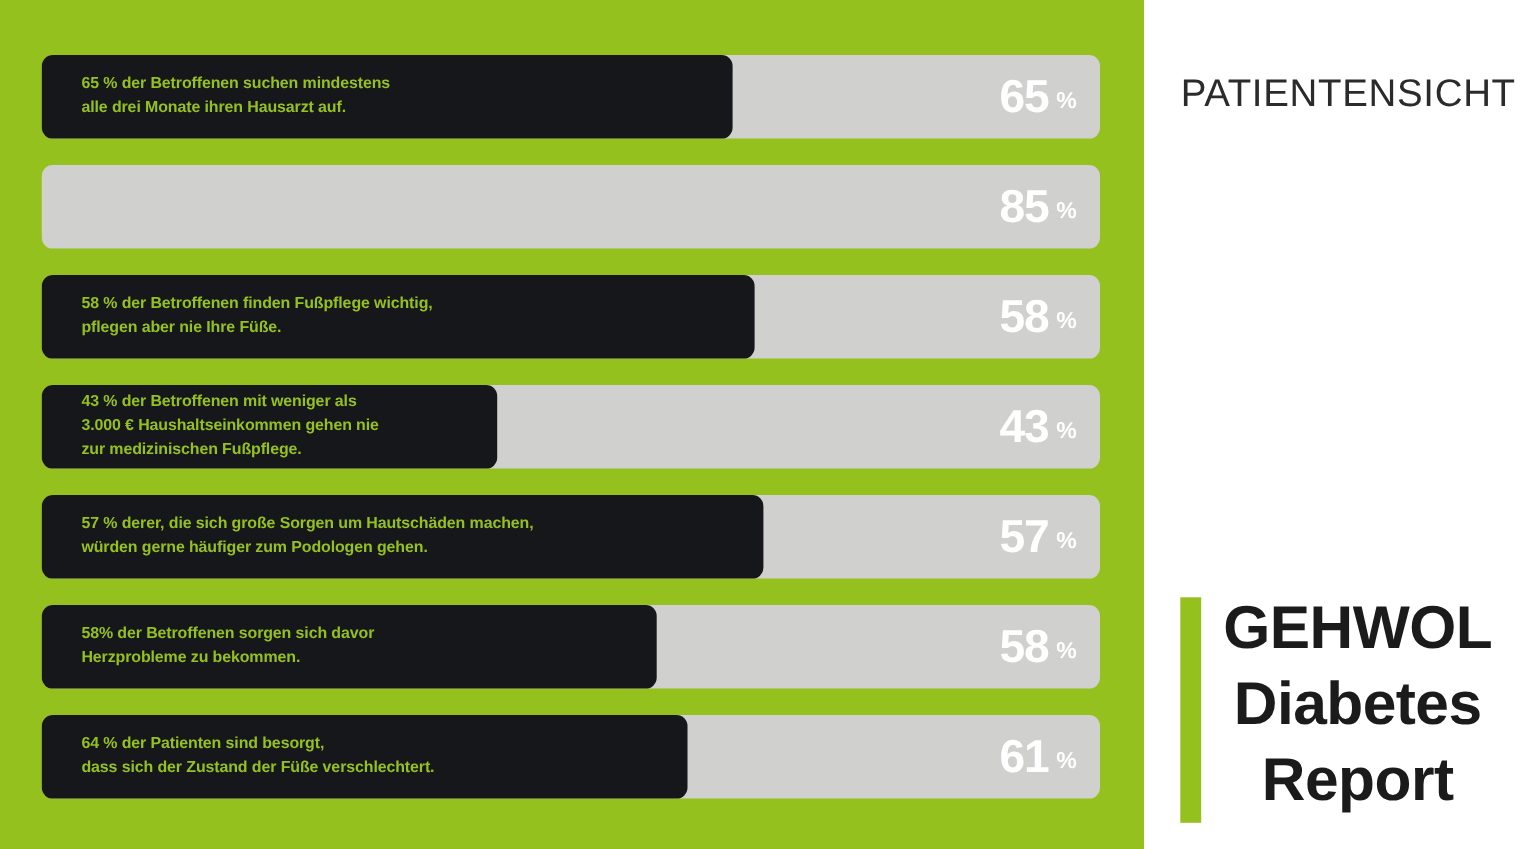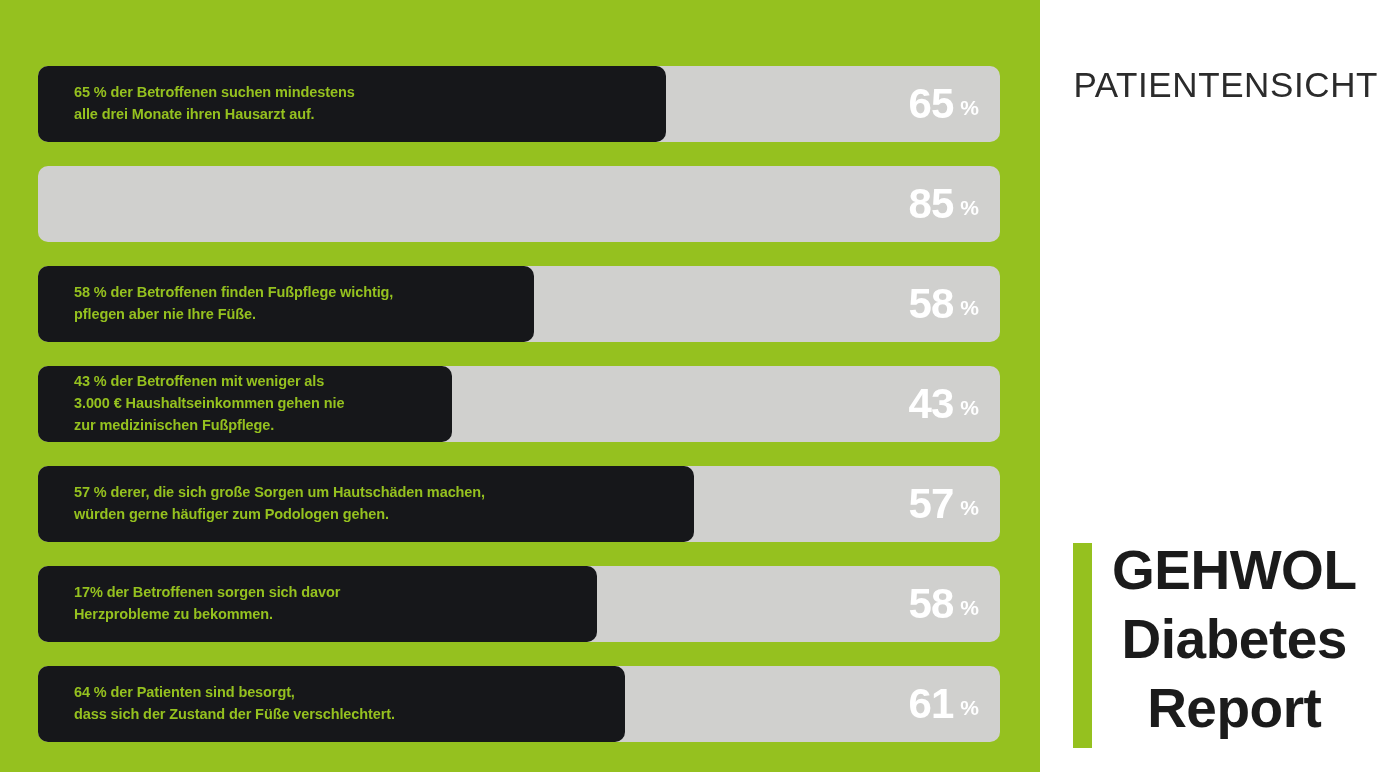--- a/index.html
+++ b/index.html
@@ -34,21 +34,20 @@
     left: 38px;
     top: 50px;
     width: 962px;
   }
 
   .chart-row {
     position: relative;
     height: 76px;
     margin-bottom: 24px;
     width: 962px;
-    margin-top: 16px;
   }
 
   
   .row-track {
     position: absolute;
     left: 0;
     top: 0;
     width: 962px;
     height: 76px;
     background: #d0d0ce;
@@ -190,21 +189,21 @@
       <div class="chart-row">
         <div class="row-track"></div>
         <div class="row-value">
           <span class="value-num">85</span>
           <span class="value-pct">%</span>
         </div>
       </div>
 
       <div class="chart-row">
         <div class="row-track"></div>
-        <div class="row-fill" style="width:496px">
+        <div class="row-fill" style="width:648px">
           <div class="row-label">58 % der Betroffenen finden Fußpflege wichtig,
 pflegen aber nie Ihre Füße.</div>
         </div>
         <div class="row-value">
           <span class="value-num">58</span>
           <span class="value-pct">%</span>
         </div>
       </div>
 
       <div class="chart-row">
@@ -228,21 +227,21 @@
         </div>
         <div class="row-value">
           <span class="value-num">57</span>
           <span class="value-pct">%</span>
         </div>
       </div>
 
       <div class="chart-row">
         <div class="row-track"></div>
         <div class="row-fill" style="width:559px">
-          <div class="row-label">17% der Betroffenen sorgen sich davor
+          <div class="row-label">58% der Betroffenen sorgen sich davor
 Herzprobleme zu bekommen.</div>
         </div>
         <div class="row-value">
           <span class="value-num">58</span>
           <span class="value-pct">%</span>
         </div>
       </div>
 
       <div class="chart-row">
         <div class="row-track"></div>

